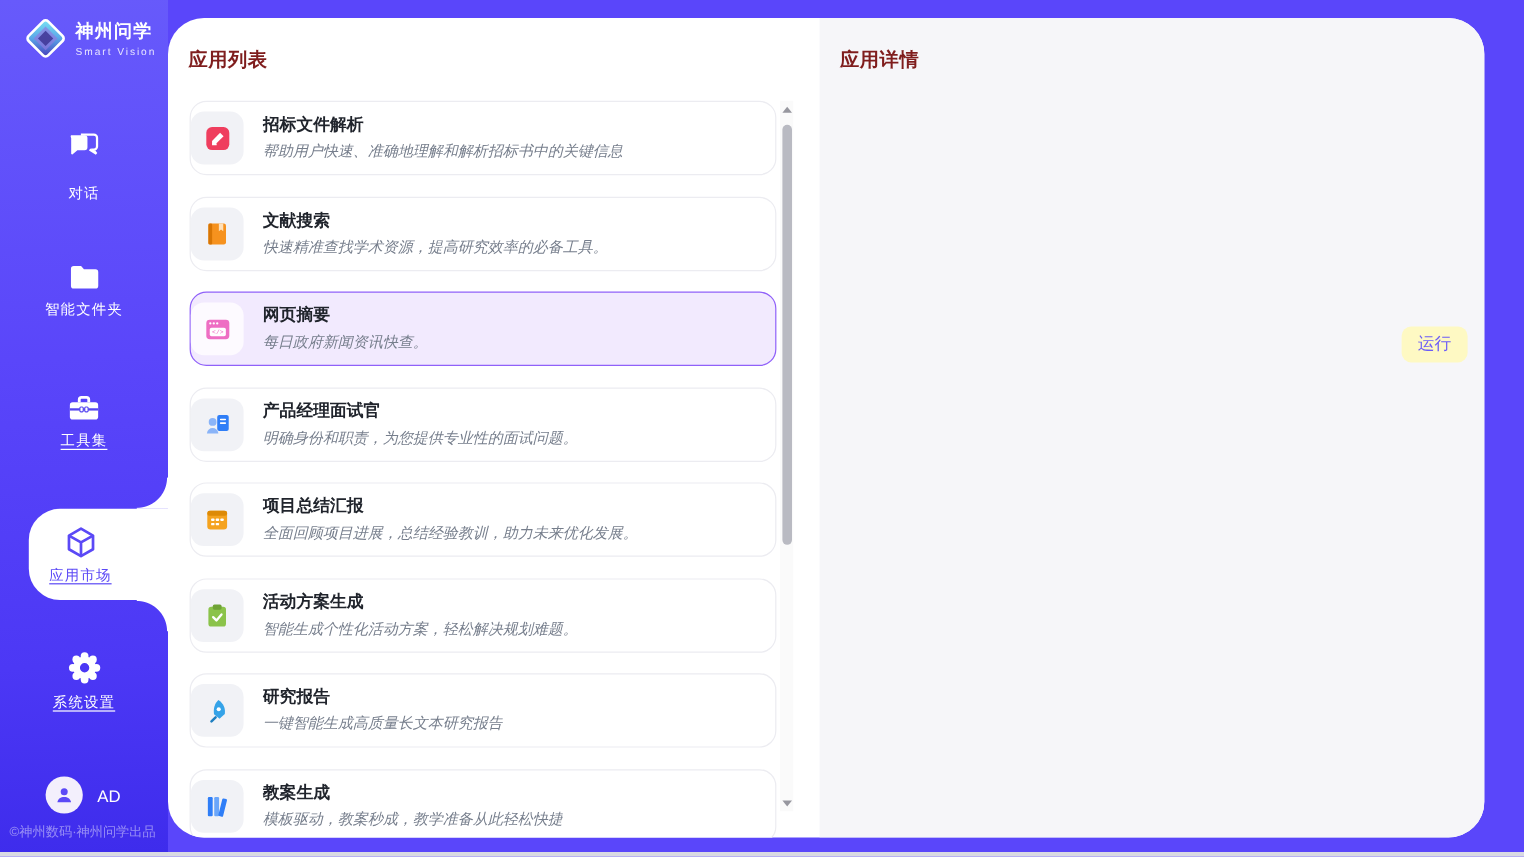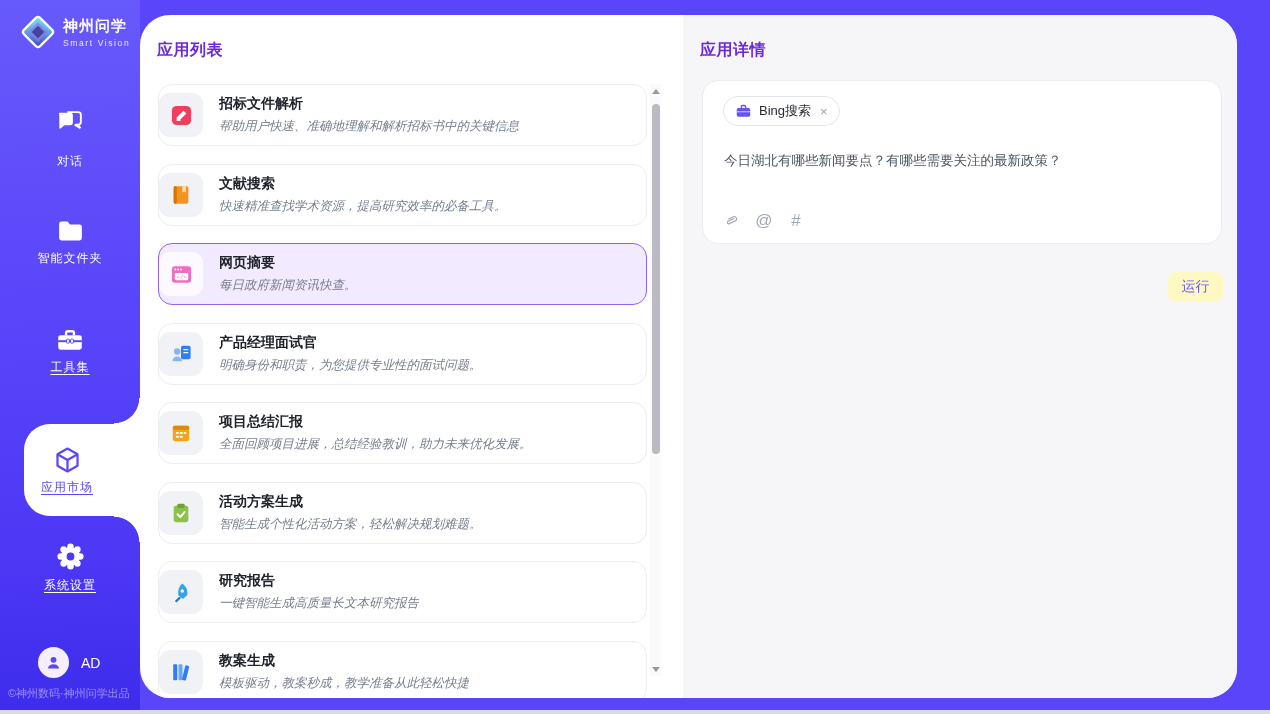--- a/index.html
+++ b/index.html
@@ -15,39 +15,39 @@
 
   .nav-item { position:absolute; left:0; width:140px; display:flex; flex-direction:column;
     align-items:center; cursor:pointer; }
   .nav-item:nth-of-type(1){ top:108px;gap:12px; }
   .nav-item:nth-of-type(2){ top:218px; }
   .nav-item:nth-of-type(3){ top:327px; }
   .nav-item:nth-of-type(4){ top:424px; }
   .nav-item:nth-of-type(5){ top:542px; }
   .nav-label { margin-top:6px; font-size:12px; color:#fff; letter-spacing:1px; }
   .nav-label.underlined { text-decoration:underline; text-underline-offset:3px; }
-  .nav-item.active { left:24px; width:116px; height:92px; background:#fff;
+  .nav-item.active { left:24px; width:116px; height:76px; background:#fff;
     border-radius:26px 0 0 26px; justify-content:center; padding-right:30px; }
   .nav-item.active .nav-label { color:#5b49f6; margin-top:3px; }
   .nav-item.active::before { content:""; position:absolute; right:0; top:-26px; width:26px; height:26px;
     background:radial-gradient(circle 25.5px at 0 0, rgba(0,0,0,0) 24.8px, #fff 25.6px); }
   .nav-item.active::after { content:""; position:absolute; right:0; bottom:-26px; width:26px; height:26px;
     background:radial-gradient(circle 25.5px at 0 100%, rgba(0,0,0,0) 24.8px, #fff 25.6px); }
 
   .user-row { position:absolute; left:38px; top:647px; display:flex; align-items:center; gap:12px; }
   .avatar { width:31px; height:31px; border-radius:50%; background:#f3effc; display:flex;
     align-items:center; justify-content:center; }
   .user-name { color:#fff; font-size:14px; }
   .copyright { position:absolute; left:8px; top:686px; color:rgba(255,255,255,.45); font-size:11px; white-space:nowrap; }
 
   
   #shell { position:absolute; left:140px; top:15px; width:1097px; height:683px;
     background:#fff; border-radius:30px; overflow:hidden; }
   #detail-panel { position:absolute; left:543px; top:0; width:554px; height:683px; background:#f6f6f9; }
-  .panel-title { position:absolute; top:25px; font-size:16px; font-weight:bold; color:#6d28d9; letter-spacing:.5px; }
+  .panel-title { position:absolute; top:25px; font-size:16px; font-weight:bold; color:#7f1d1d; letter-spacing:.5px; }
   #list-title { left:17px; }
   #detail-title { left:17px; }
 
   
   #card-list { position:absolute; left:18px; top:69px; width:489px; }
   .app-card { display:flex; align-items:center; height:62px; margin-bottom:17.5px;
     background:#fff; border:1px solid #ececf1; border-radius:14px; cursor:pointer; }
   .app-card.selected { background:#f2eafe; border:1.5px solid #9061f9; }
   .tile { width:44px; height:44px; border-radius:11px; background:#f1f2f6; display:flex;
     align-items:center; justify-content:center; flex:0 0 44px; }
@@ -314,41 +314,18 @@
           </div>
         <div id="sb-thumb"></div>
         <div class="sb-arrow down">
             <div class="tri-down"></div>
           </div>
       </div>
     </section>
 
     <section id="detail-panel">
       <h2 class="panel-title" id="detail-title">应用详情</h2>
-      <div id="detail-card">
-        <div id="tool-tag">
-          <span>
-            <svg width="17" height="17" viewBox="0 0 24 24">
-              <rect x="2.5" y="7" width="19" height="12.5" rx="2.5" fill="#6354f3"></rect>
-              <path d="M9 7V5.2A1.7 1.7 0 0 1 10.7 3.5h2.6A1.7 1.7 0 0 1 15 5.2V7" fill="none" stroke="#6354f3" stroke-width="2"></path>
-              <rect x="2.5" y="11.6" width="19" height="1.5" fill="#cdc7fb"></rect>
-            </svg>
-          </span>
-          <span class="tag-label">Bing搜索</span>
-          <span id="tag-close">×</span>
-        </div>
-        <div id="prompt-text">今日湖北有哪些新闻要点？有哪些需要关注的最新政策？</div>
-        <div id="attach-row">
-          <span class="glyph-btn">
-            <svg width="16" height="18" viewBox="0 0 24 24">
-                <path fill="none" stroke="#a2a8b3" stroke-width="1.7" stroke-linecap="round" d="M7.8 10.2l5.5-5.5a3.4 3.4 0 0 1 4.8 4.8l-7 7a2.1 2.1 0 0 1-3-3l6.6-6.6" transform="rotate(20 12 12)"></path>
-              </svg>
-          </span>
-          <span class="glyph-btn">@</span>
-          <span class="glyph-btn">#</span>
-        </div>
-      </div>
     </section>
     <button id="run-btn">运行</button>
   </main>
 
   <div id="bottom-strip"></div>
 </div>
 
 </body></html>

